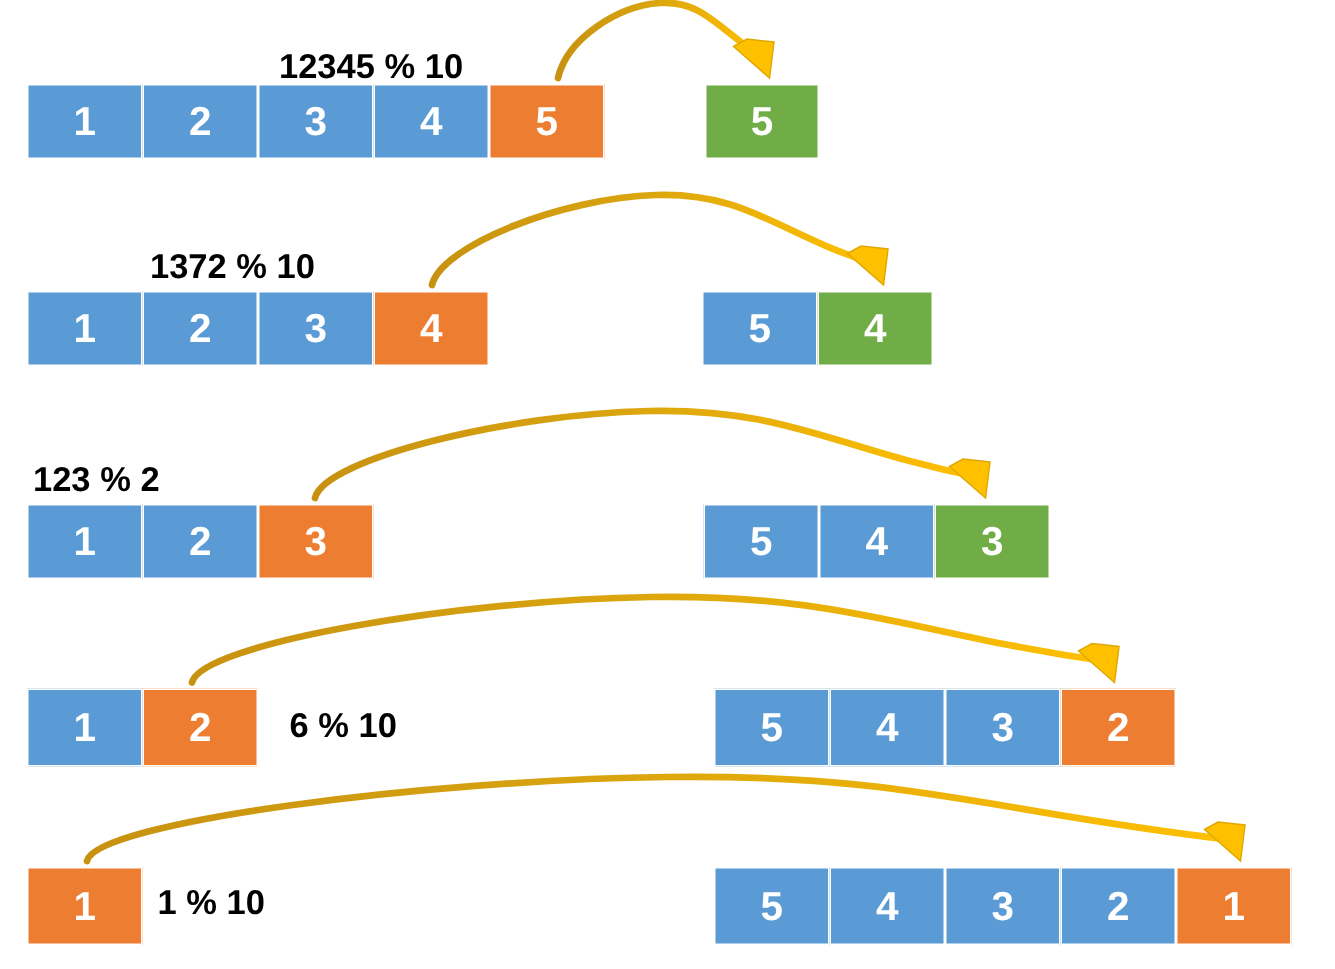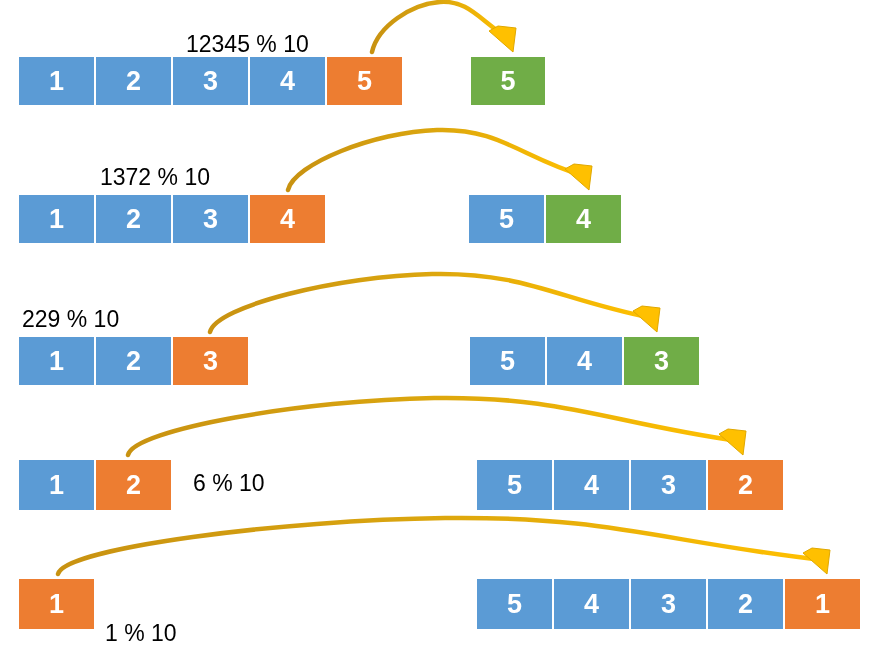--- a/index.html
+++ b/index.html
@@ -34,21 +34,21 @@
   .cell.blue   { background: #5b9bd5; }
   .cell.orange { background: #ed7d31; }
   .cell.green  { background: #70ad47; }
 
   .op-label {
     position: absolute;
     color: #000000;
     font-size: 23px;
     line-height: 1;
     white-space: nowrap;
-    font-weight: normal;
+    font-weight: bold;
   }
   .arrow-layer {
     position: absolute;
     left: 0;
     top: 0;
     width: 890px;
     height: 646px;
     pointer-events: none;
   }
 </style>
@@ -93,30 +93,30 @@
       <div class="cell orange" style="left: 249px; top: 194px; width: 77px; height: 50px;">4</div>
       <div class="cell blue" style="left: 468px; top: 194px; width: 77px; height: 50px;">5</div>
       <div class="cell green" style="left: 545px; top: 194px; width: 77px; height: 50px;">4</div>
       <div class="op-label" style="left: 100px; top: 166px;">1372 % 10</div>
       <div class="cell blue" style="left: 18px; top: 336px; width: 77px; height: 50px;">1</div>
       <div class="cell blue" style="left: 95px; top: 336px; width: 77px; height: 50px;">2</div>
       <div class="cell orange" style="left: 172px; top: 336px; width: 77px; height: 50px;">3</div>
       <div class="cell blue" style="left: 469px; top: 336px; width: 77px; height: 50px;">5</div>
       <div class="cell blue" style="left: 546px; top: 336px; width: 77px; height: 50px;">4</div>
       <div class="cell green" style="left: 623px; top: 336px; width: 77px; height: 50px;">3</div>
-      <div class="op-label" style="left: 22px; top: 308px;">229 % 10</div>
+      <div class="op-label" style="left: 22px; top: 308px;">123 % 2</div>
       <div class="cell blue" style="left: 18px; top: 459px; width: 77px; height: 52px;">1</div>
       <div class="cell orange" style="left: 95px; top: 459px; width: 77px; height: 52px;">2</div>
       <div class="cell blue" style="left: 476px; top: 459px; width: 77px; height: 52px;">5</div>
       <div class="cell blue" style="left: 553px; top: 459px; width: 77px; height: 52px;">4</div>
       <div class="cell blue" style="left: 630px; top: 459px; width: 77px; height: 52px;">3</div>
       <div class="cell orange" style="left: 707px; top: 459px; width: 77px; height: 52px;">2</div>
       <div class="op-label" style="left: 193px; top: 472px;">6 % 10</div>
       <div class="cell orange" style="left: 18px; top: 578px; width: 77px; height: 52px;">1</div>
       <div class="cell blue" style="left: 476px; top: 578px; width: 77px; height: 52px;">5</div>
       <div class="cell blue" style="left: 553px; top: 578px; width: 77px; height: 52px;">4</div>
       <div class="cell blue" style="left: 630px; top: 578px; width: 77px; height: 52px;">3</div>
       <div class="cell blue" style="left: 707px; top: 578px; width: 77px; height: 52px;">2</div>
       <div class="cell orange" style="left: 784px; top: 578px; width: 77px; height: 52px;">1</div>
-      <div class="op-label" style="left: 105px; top: 590px; margin-top: 32px;">1 % 10</div>
+      <div class="op-label" style="left: 105px; top: 590px;">1 % 10</div>
     </div>
 
 </div>
 
 </body></html>

